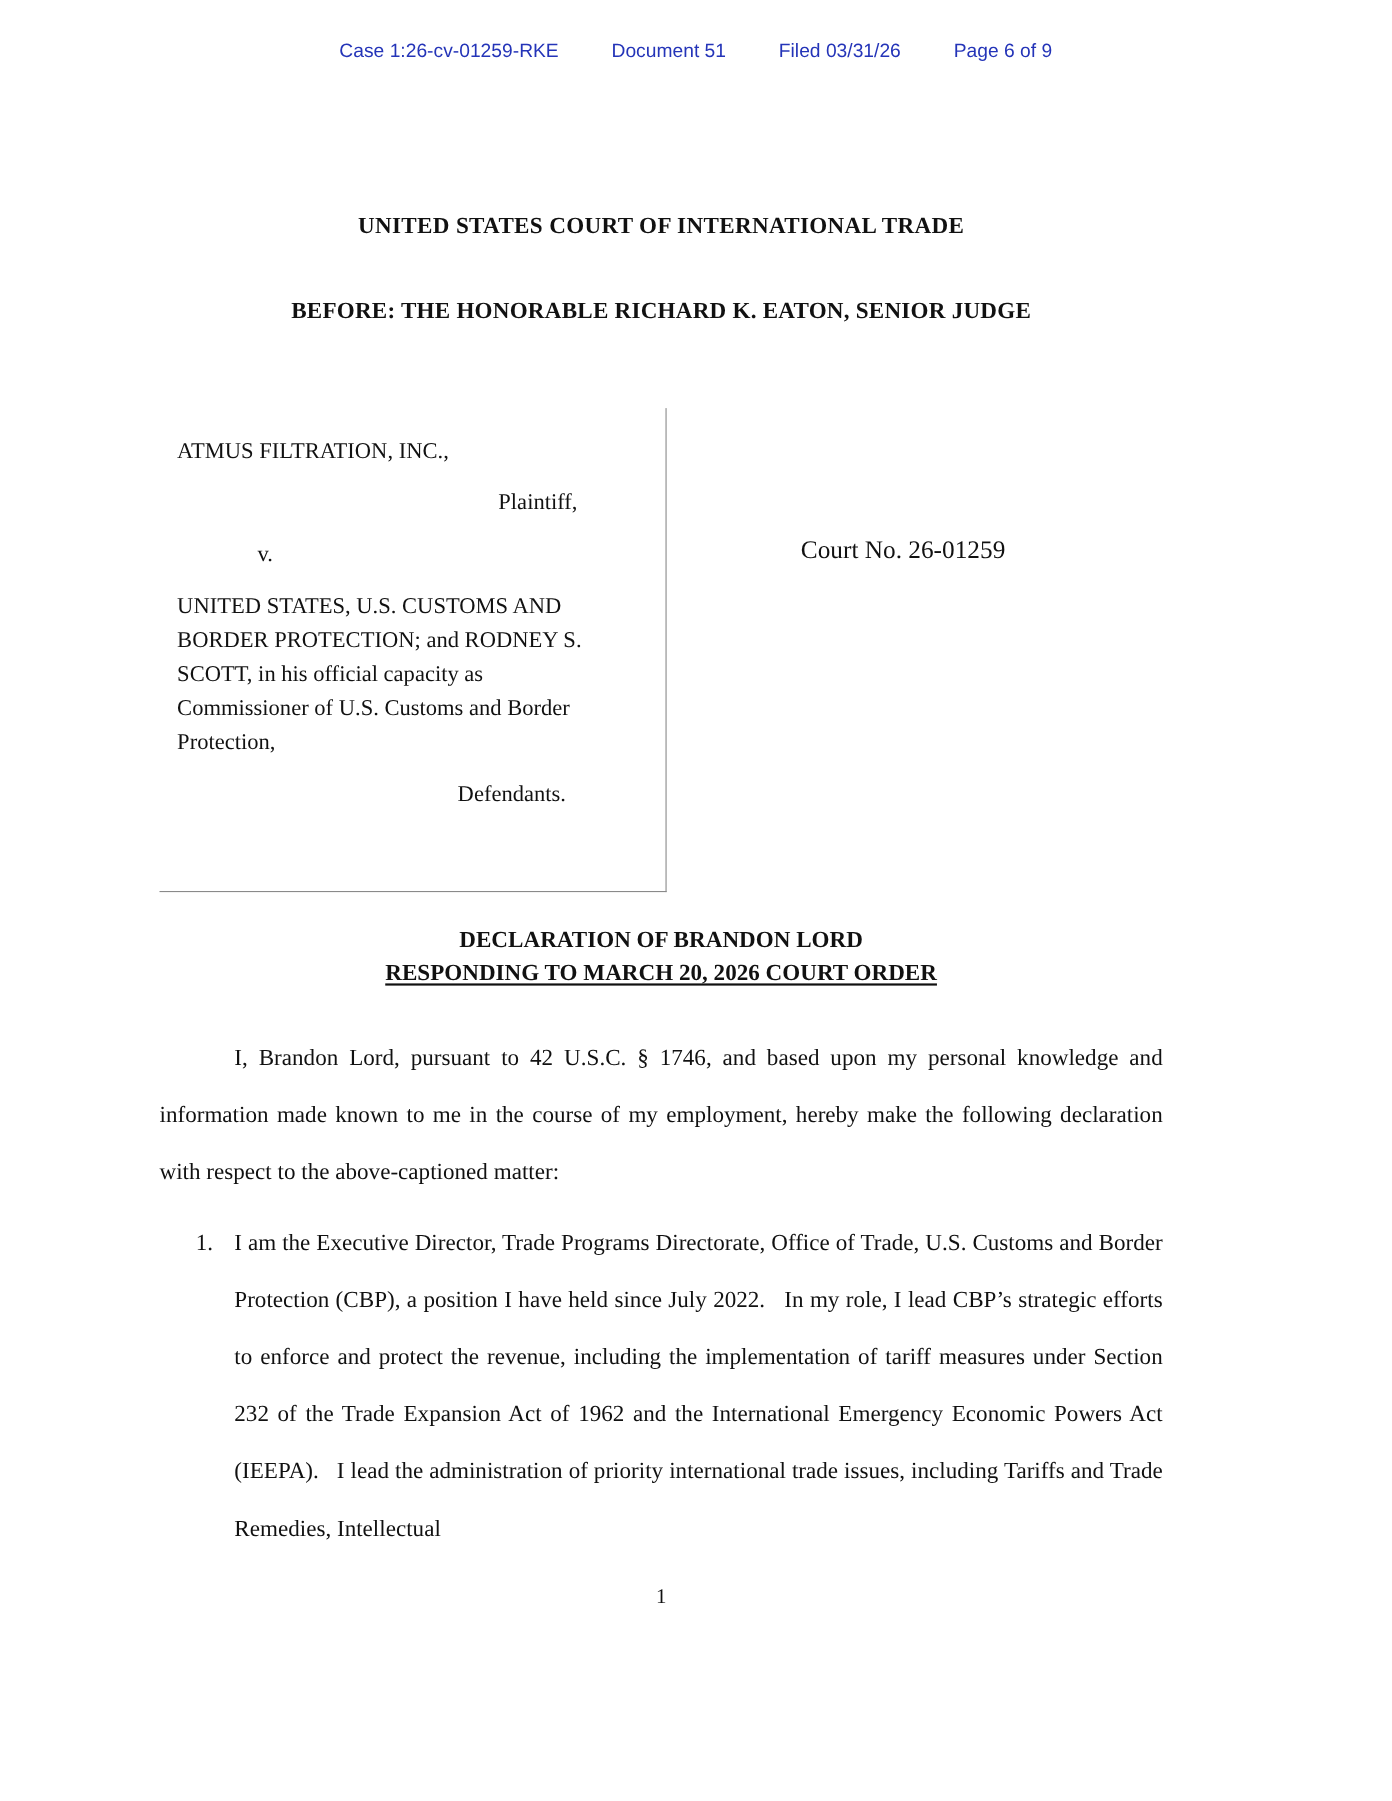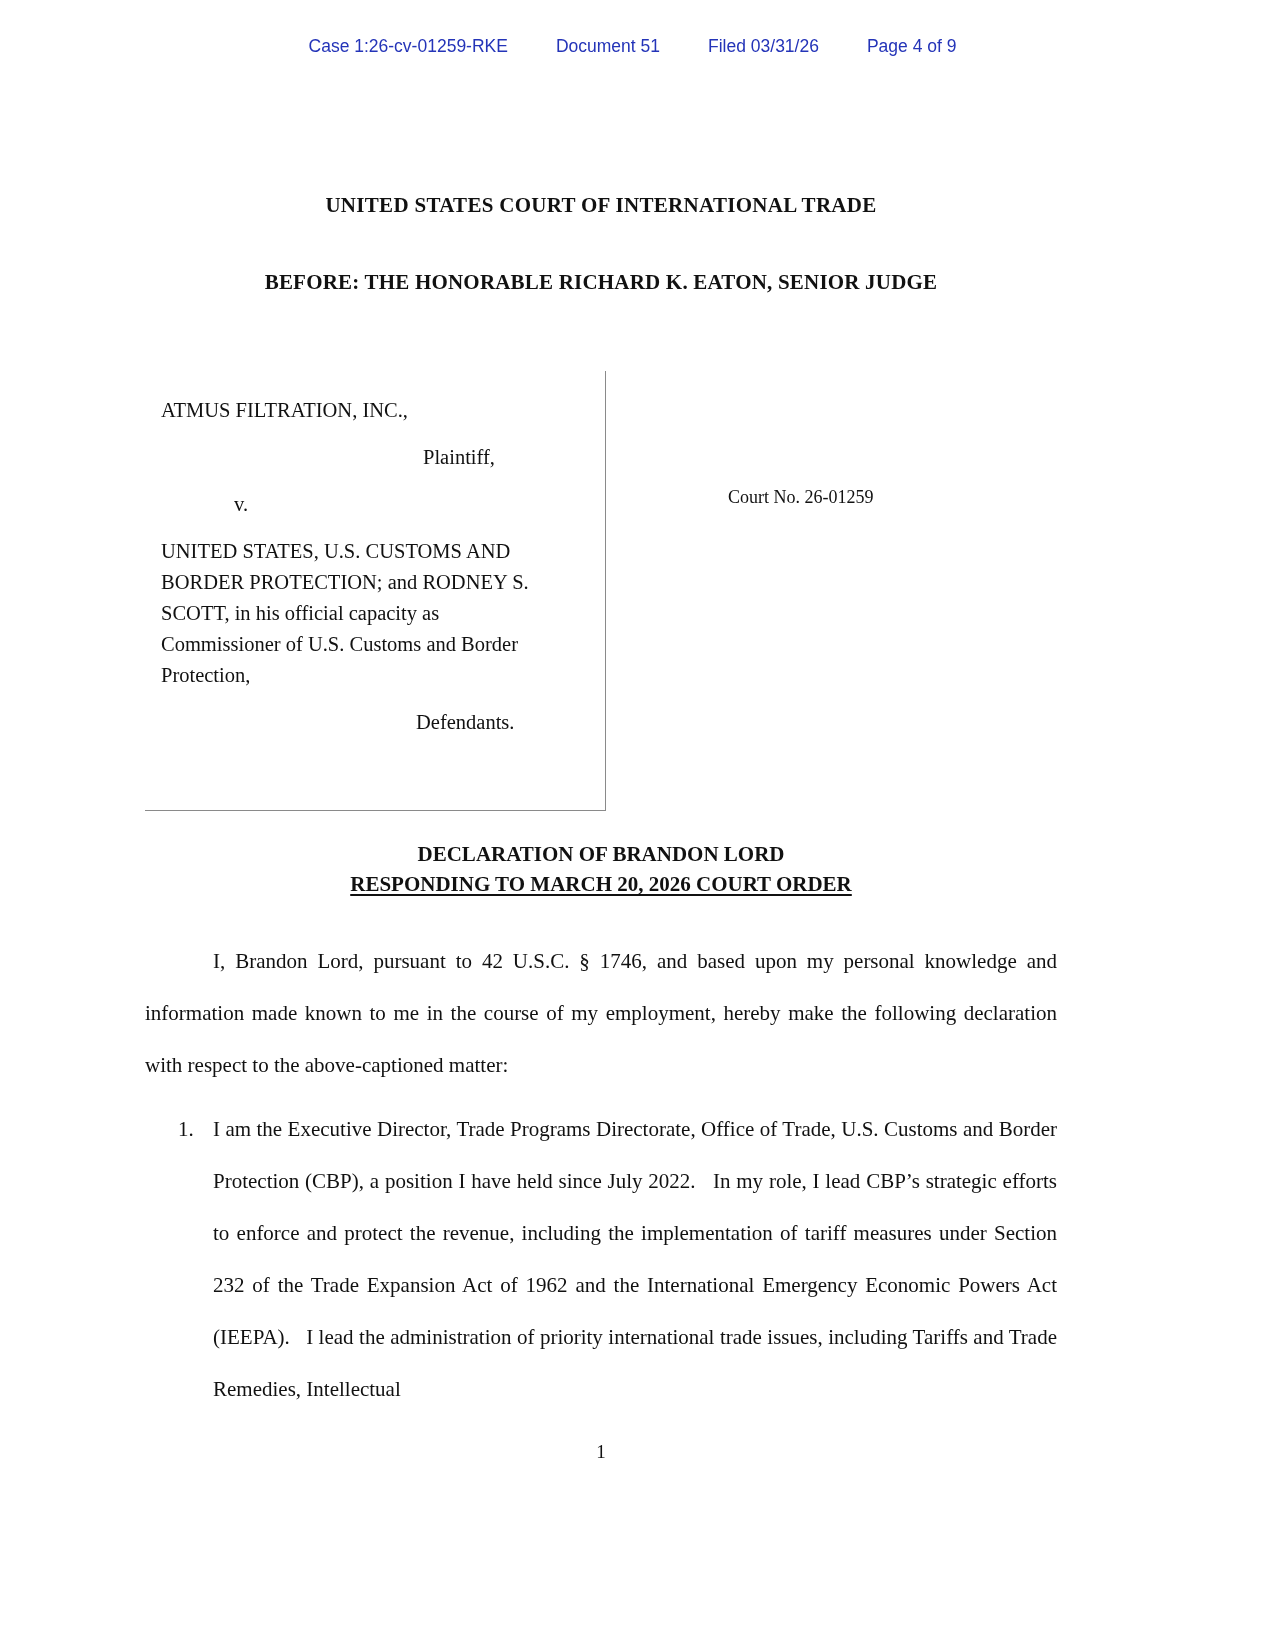--- a/index.html
+++ b/index.html
@@ -62,24 +62,24 @@
     box-sizing: border-box;
     border-right: 1px solid #8a8a8a;
     border-bottom: 1px solid #8a8a8a;
     padding: 8px 34px 0 0;
     font-size: 20.5px;
     line-height: 31px;
   }
   .caption-right {
     flex: 1;
     padding: 100px 0 0 106px;
-    font-size: 18px;
+    font-size: 23px;
   }
   .caption p { margin: 16px; }
-  .plaintiff-label { margin-top: 29px; padding-left: 262px; }
+  .plaintiff-label { margin-top: 29px; padding-left: 262px; text-align: center; }
   .versus { margin-top: 27px; padding-left: 73px; }
   .defendant-name { margin-top: 22px; }
   .defendants-label { margin-top: 23px; padding-left: 255px; }
 
   
   .decl-title {
     margin-top: 28px;
     text-align: center;
     font-size: 21px;
     font-weight: bold;
@@ -127,21 +127,21 @@
 </style>
 </head>
 <body>
 
 <div class="page">
 
   <div class="stamp">
     <span>Case 1:26-cv-01259-RKE</span>
     <span>Document 51</span>
     <span>Filed 03/31/26</span>
-    <span>Page 4 of 9</span>
+    <span>Page 6 of 9</span>
   </div>
 
   <div class="content">
 
     <div class="court-title">UNITED STATES COURT OF INTERNATIONAL TRADE</div>
     <div class="judge-line">BEFORE: THE HONORABLE RICHARD K. EATON, SENIOR JUDGE</div>
 
     <div class="caption">
       <div class="caption-left">
         <p class="plaintiff-name">ATMUS FILTRATION, INC.,</p>

